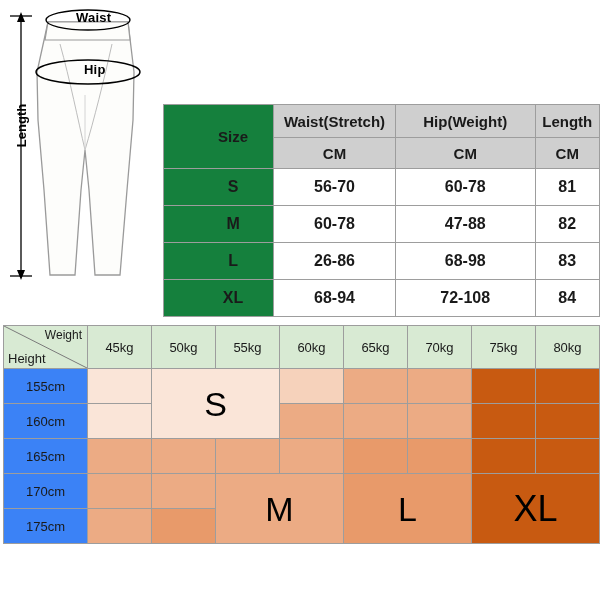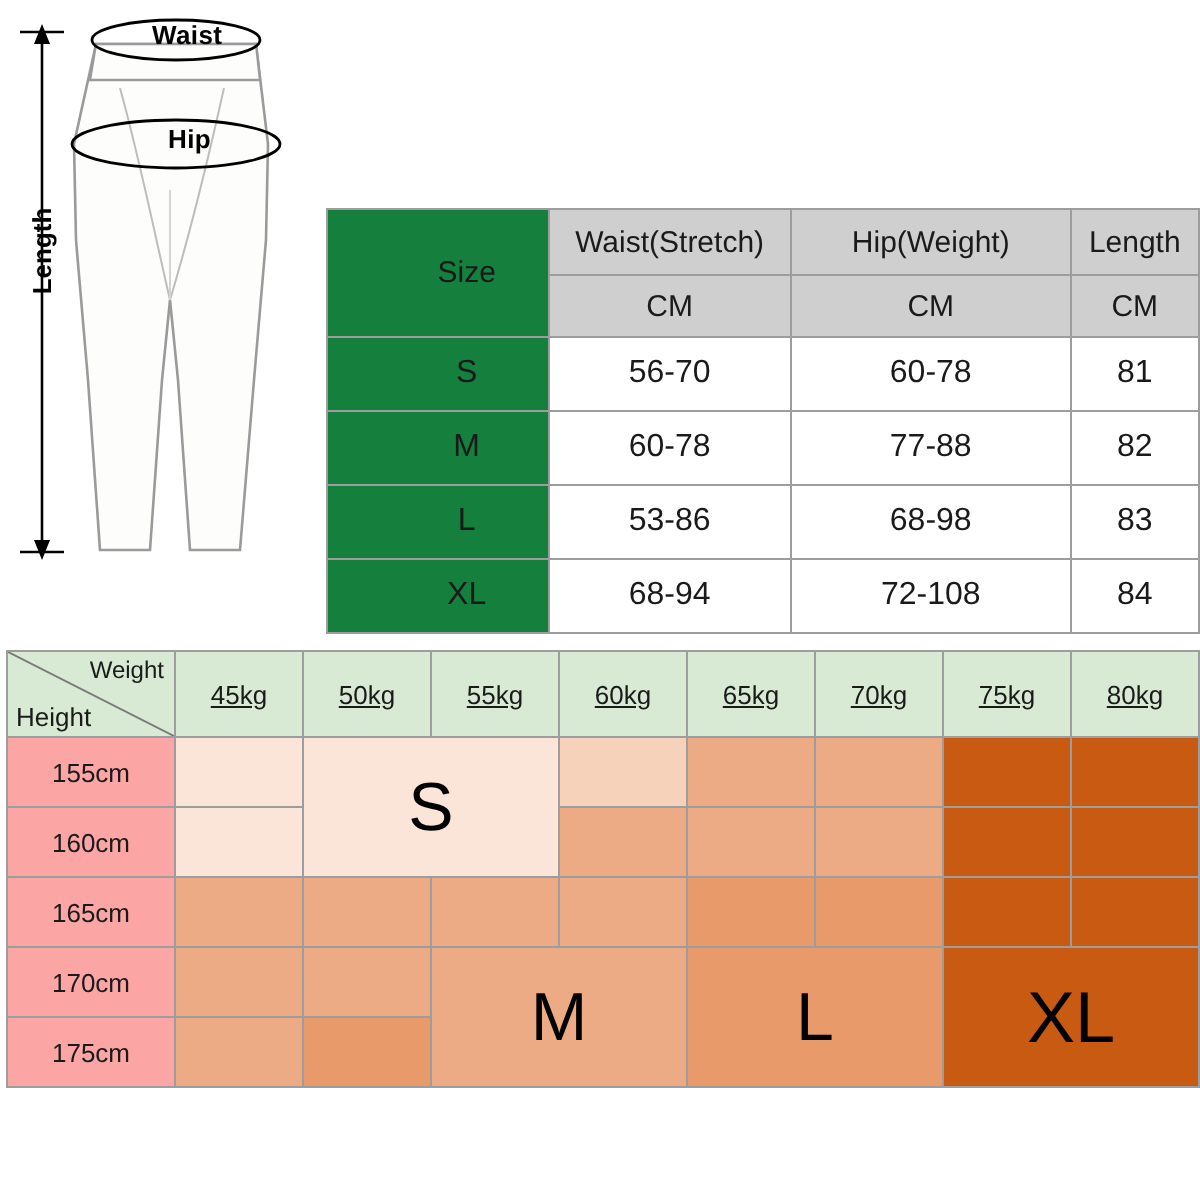--- a/index.html
+++ b/index.html
@@ -54,21 +54,21 @@
     position: absolute;
     left: 163px;
     top: 104px;
     border-collapse: collapse;
     table-layout: fixed;
     background: #ffffff;
   }
   #size-table td, #size-table th {
     border: 1px solid #9d9d9d;
     font-size: 15px;
-    font-weight: normal;
+    font-weight: bold;
     text-align: center;
     color: #1a1a1a;
     padding: 0;
     height: 32px;
   }
   #size-table .hdr {
     background: #cfcfcf;
   }
   #size-table .sizecell {
     background: #15803d;
@@ -102,24 +102,23 @@
     height: 42px;
     background: #d8ead3;
     position: relative;
     padding: 0;
   }
   #matrix td.whdr {
     width: 63px;
     height: 42px;
     background: #d8ead3;
     font-size: 13px;
-    text-decoration: underline;
   }
   #matrix td.hhdr {
-    background: #fca5a5;
+    background: #3b82f6;
     font-size: 13px;
   }
   .corner-inner {
     position: absolute;
     inset: 0;
     overflow: hidden;
     text-align: right;
   }
   .corner-line {
     position: absolute;
@@ -190,26 +189,26 @@
 
     <tr class="datarow">
       <td class="sizecell">S</td>
       <td>56-70</td>
       <td>60-78</td>
       <td>81</td>
     </tr>
     <tr class="datarow">
       <td class="sizecell">M</td>
       <td>60-78</td>
-      <td>77-88</td>
+      <td>47-88</td>
       <td>82</td>
     </tr>
     <tr class="datarow">
       <td class="sizecell">L</td>
-      <td>53-86</td>
+      <td>26-86</td>
       <td>68-98</td>
       <td>83</td>
     </tr>
     <tr class="datarow">
       <td class="sizecell">XL</td>
       <td>68-94</td>
       <td>72-108</td>
       <td>84</td>
     </tr>
   </tbody>

